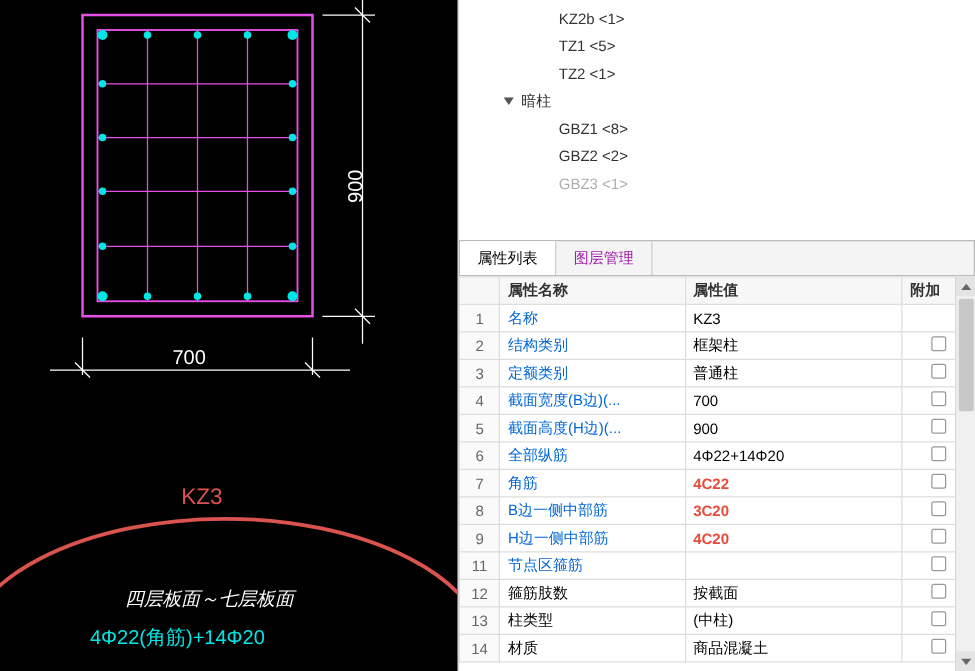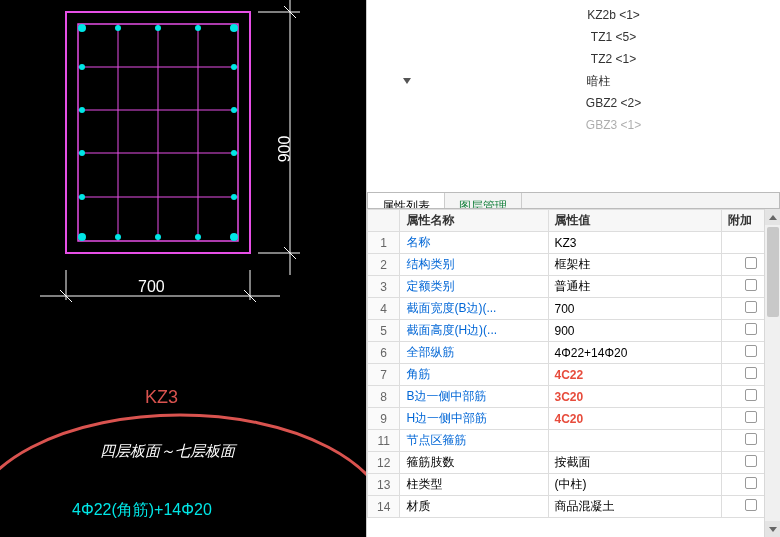--- a/index.html
+++ b/index.html
@@ -1,48 +1,48 @@
 <!DOCTYPE html>
 <html><head>
 <meta charset="utf-8">
 <style>
   * { box-sizing: border-box; margin: 0; padding: 0; }
   html, body { width: 780px; height: 537px; overflow: hidden; font-family: "Microsoft YaHei", Arial, sans-serif; font-size: 12px; }
   .root { display: flex; width: 100%; height: 100%; }
   .cad { flex: 0 0 366px; height: 100%; background: #000; position: relative; color: #fff; }
   .right { flex: 1; display: flex; flex-direction: column; background: #fff; border-left: 1px solid #ccc; }
   
-  .tree { flex: 0 0 192px; overflow: hidden; padding: 4px 0 0 20px; text-align: center; }
+  .tree { flex: 0 0 192px; overflow: hidden; padding: 4px 0 0 20px; }
   .tree-row { height: 22px; line-height: 22px; padding-left: 60px; position: relative; color: #333; cursor: default; }
   .tree-row.sel { }
   .tree-row.sel span { background: #cde8ff; }
   .tree-group { padding-left: 30px; height: 22px; line-height: 22px; color: #333; position: relative; }
   .tree-group::before { content: ""; position: absolute; left: 16px; top: 8px; width: 0; height: 0; border-left: 4px solid transparent; border-right: 4px solid transparent; border-top: 6px solid #555; }
   
-  .tabs { display: flex; border: 1px solid #bbb; border-bottom: none; background: #f4f4f4; height: 16px; }
-  .tab { padding: 0 14px; line-height: 26px; color: #15803d; border-right: 1px solid #ccc; cursor: pointer; }
+  .tabs { display: flex; border: 1px solid #bbb; border-bottom: none; background: #f4f4f4; height: 28px; }
+  .tab { padding: 0 14px; line-height: 26px; color: #a21caf; border-right: 1px solid #ccc; cursor: pointer; }
   .tab.active { background: #fff; color: #000; }
   .grid-wrap { flex: 1; overflow: hidden; position: relative; border-top: 1px solid #bbb; }
   table.props { width: 100%; border-collapse: collapse; table-layout: fixed; }
   table.props th, table.props td { border: 1px solid #ddd; height: 22px; padding: 0 6px; text-align: left; vertical-align: middle; }
   table.props th { background: #f7f7f7; font-weight: bold; color: #333; }
   col.c0 { width: 28px; } col.c1 { width: 128px; } col.c2 { width: 150px; } col.c3 { width: 50px; }
   .rownum { text-align: center !important; color: #666; background: #fafafa; }
   .blue { color: #0066d6; }
   .redval { color: #e74c3c; font-weight: bold; }
   .chk { display: inline-block; width: 12px; height: 12px; border: 1px solid #999; border-radius: 2px; background: #fff; }
   .scrollbar-v { position: absolute; right: 0; top: 0; bottom: 0; width: 16px; background: #f0f0f0; border-left: 1px solid #d8d8d8; }
   .scroll-thumb { position: absolute; left: 2px; width: 12px; background: #c8c8c8; border-radius: 2px; }
   .scroll-btn { position: absolute; left: 0; width: 16px; height: 16px; background: #e4e4e4; display:flex;align-items:center;justify-content:center; }
   .tri-up { width:0;height:0;border-left:4px solid transparent;border-right:4px solid transparent;border-bottom:5px solid #666; }
   .tri-down { width:0;height:0;border-left:4px solid transparent;border-right:4px solid transparent;border-top:5px solid #666; }
   
   .dim-text { position:absolute; color:#fff; font-family: Arial, sans-serif; font-size:16px; }
   .kz3-label { position:absolute; color:#d9534f; font-size:18px; font-family: Arial; }
-  .floor-label { position:absolute; color:#fff; font-size:15px; font-style: italic; font-family: "SimSun","STSong",serif; }
+  .floor-label { position:absolute; color:#fff; font-size:15px; font-style: italic; font-family: "SimSun","STSong",serif; margin-top: 28px; }
   .rebar-label { position:absolute; color:#00e6e6; font-size:16px; font-family: Arial; }
   svg { position:absolute; left:0; top:0; }
 </style>
 </head>
 <body>
 
 <div class="root">
 
   <div class="cad">
     <svg width="366" height="537">
@@ -109,20 +109,21 @@
     <div class="floor-label" style="left:100px; top:442px;">四层板面～七层板面</div>
     <div class="rebar-label" style="left:72px; top:500px;">4Φ22(角筋)+14Φ20</div>
   </div>
 
   <div class="right">
     <div class="tree">
       <div class="tree-row"><span>KZ2b &lt;1&gt;</span></div>
       <div class="tree-row"><span>TZ1 &lt;5&gt;</span></div>
       <div class="tree-row"><span>TZ2 &lt;1&gt;</span></div>
       <div class="tree-group"><span>暗柱</span></div>
+      <div class="tree-row"><span>GBZ1 &lt;8&gt;</span></div>
       <div class="tree-row"><span>GBZ2 &lt;2&gt;</span></div>
       <div class="tree-row" style="opacity:.4"><span>GBZ3 &lt;1&gt;</span></div>
     </div>
 
     <div class="tabs">
       <div class="tab active">属性列表</div>
       <div class="tab">图层管理</div>
     </div>
 
     <div class="grid-wrap">

